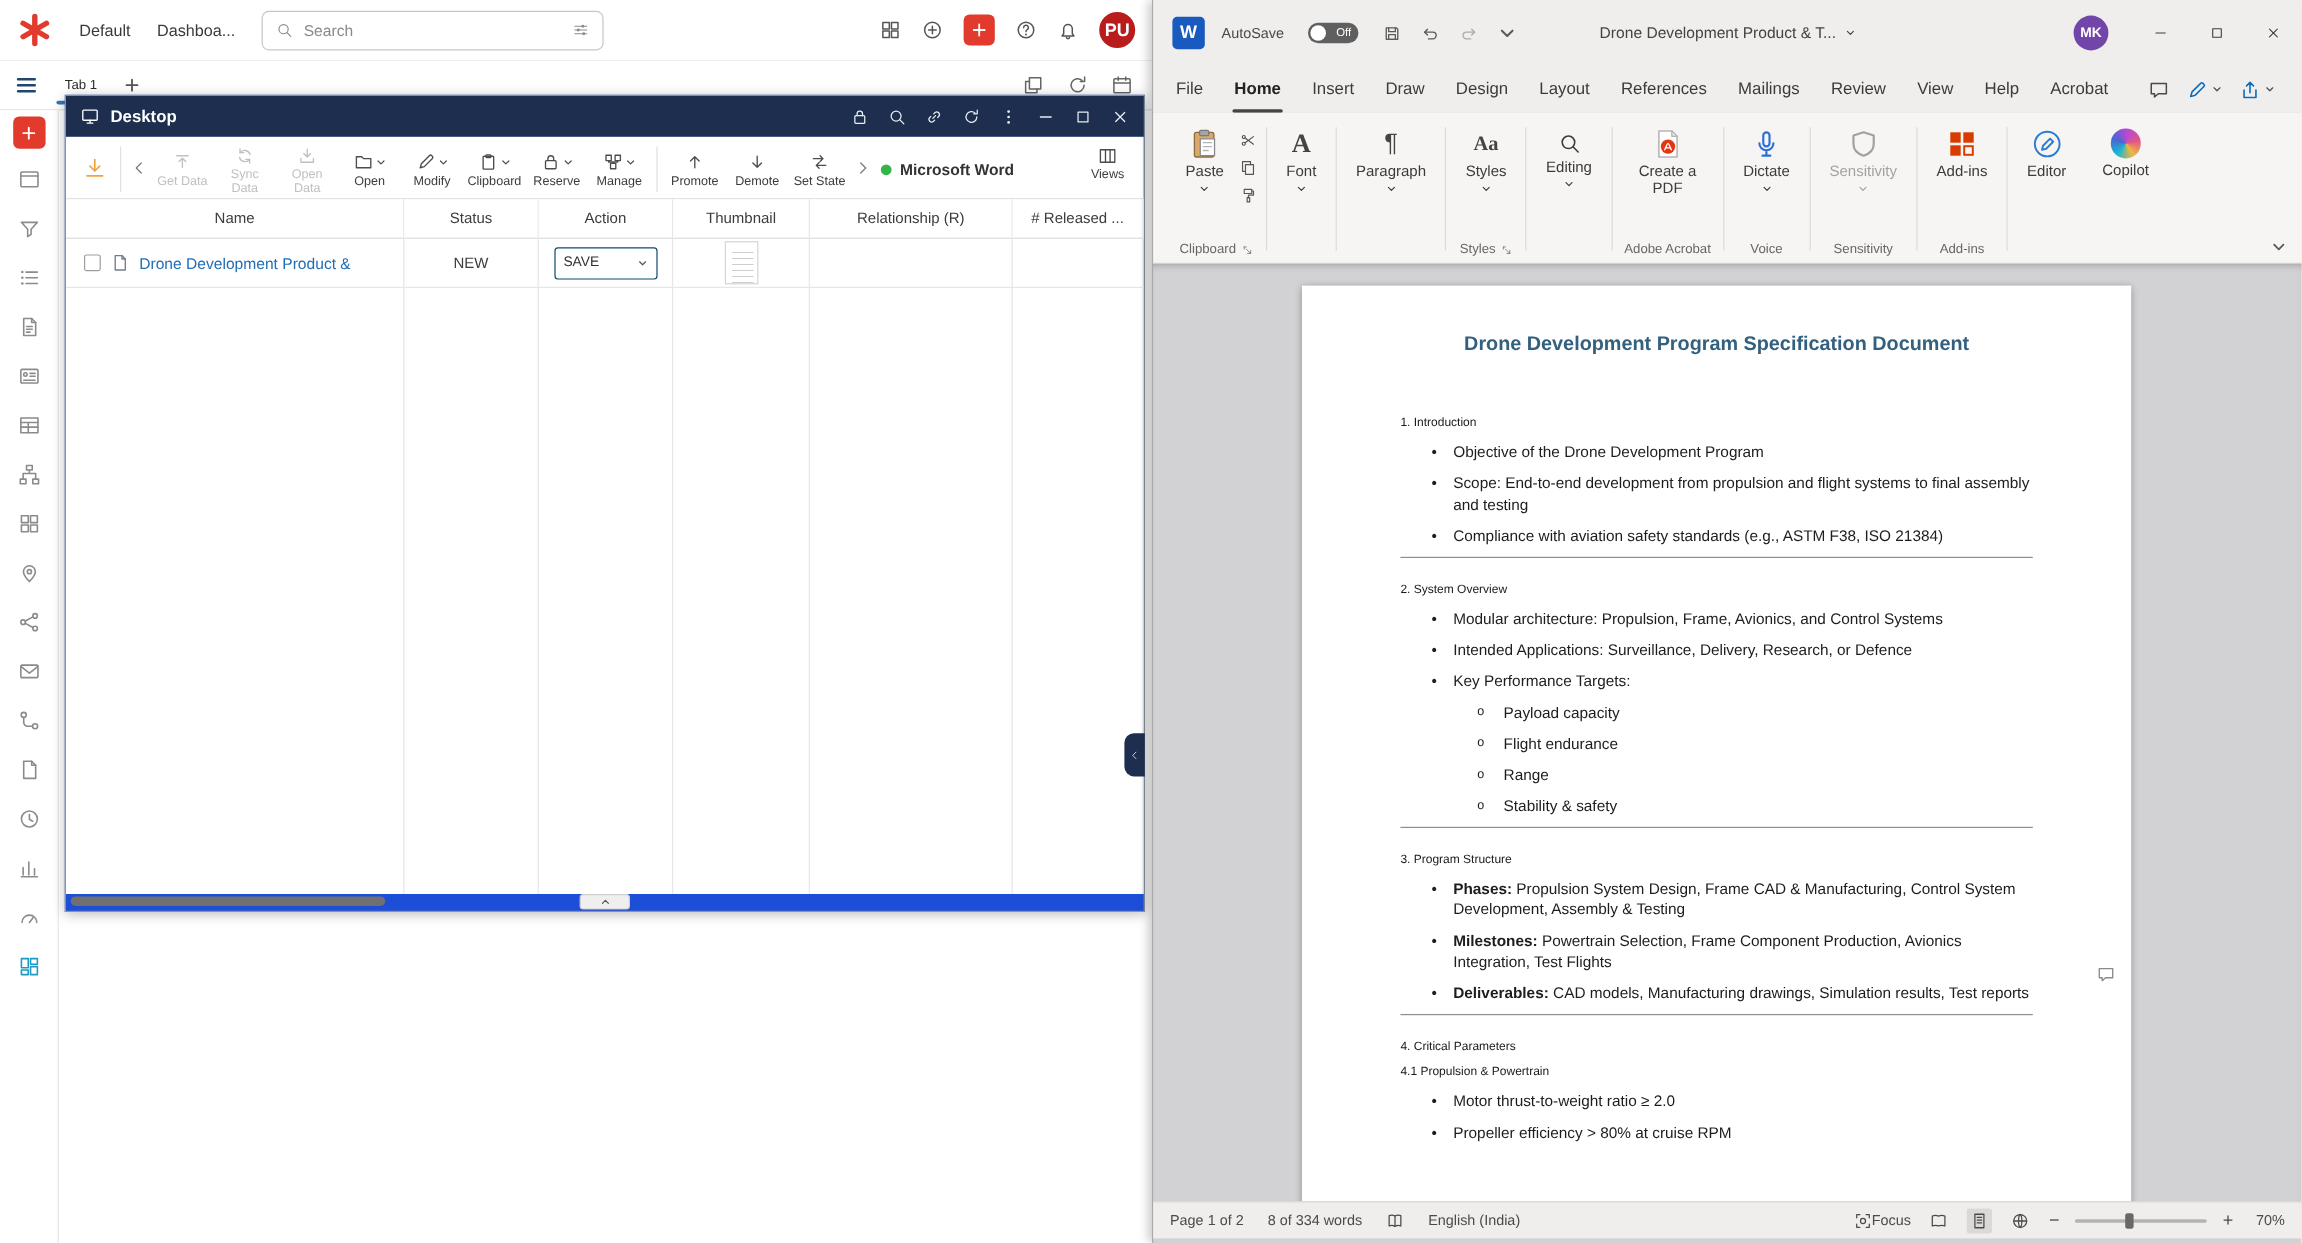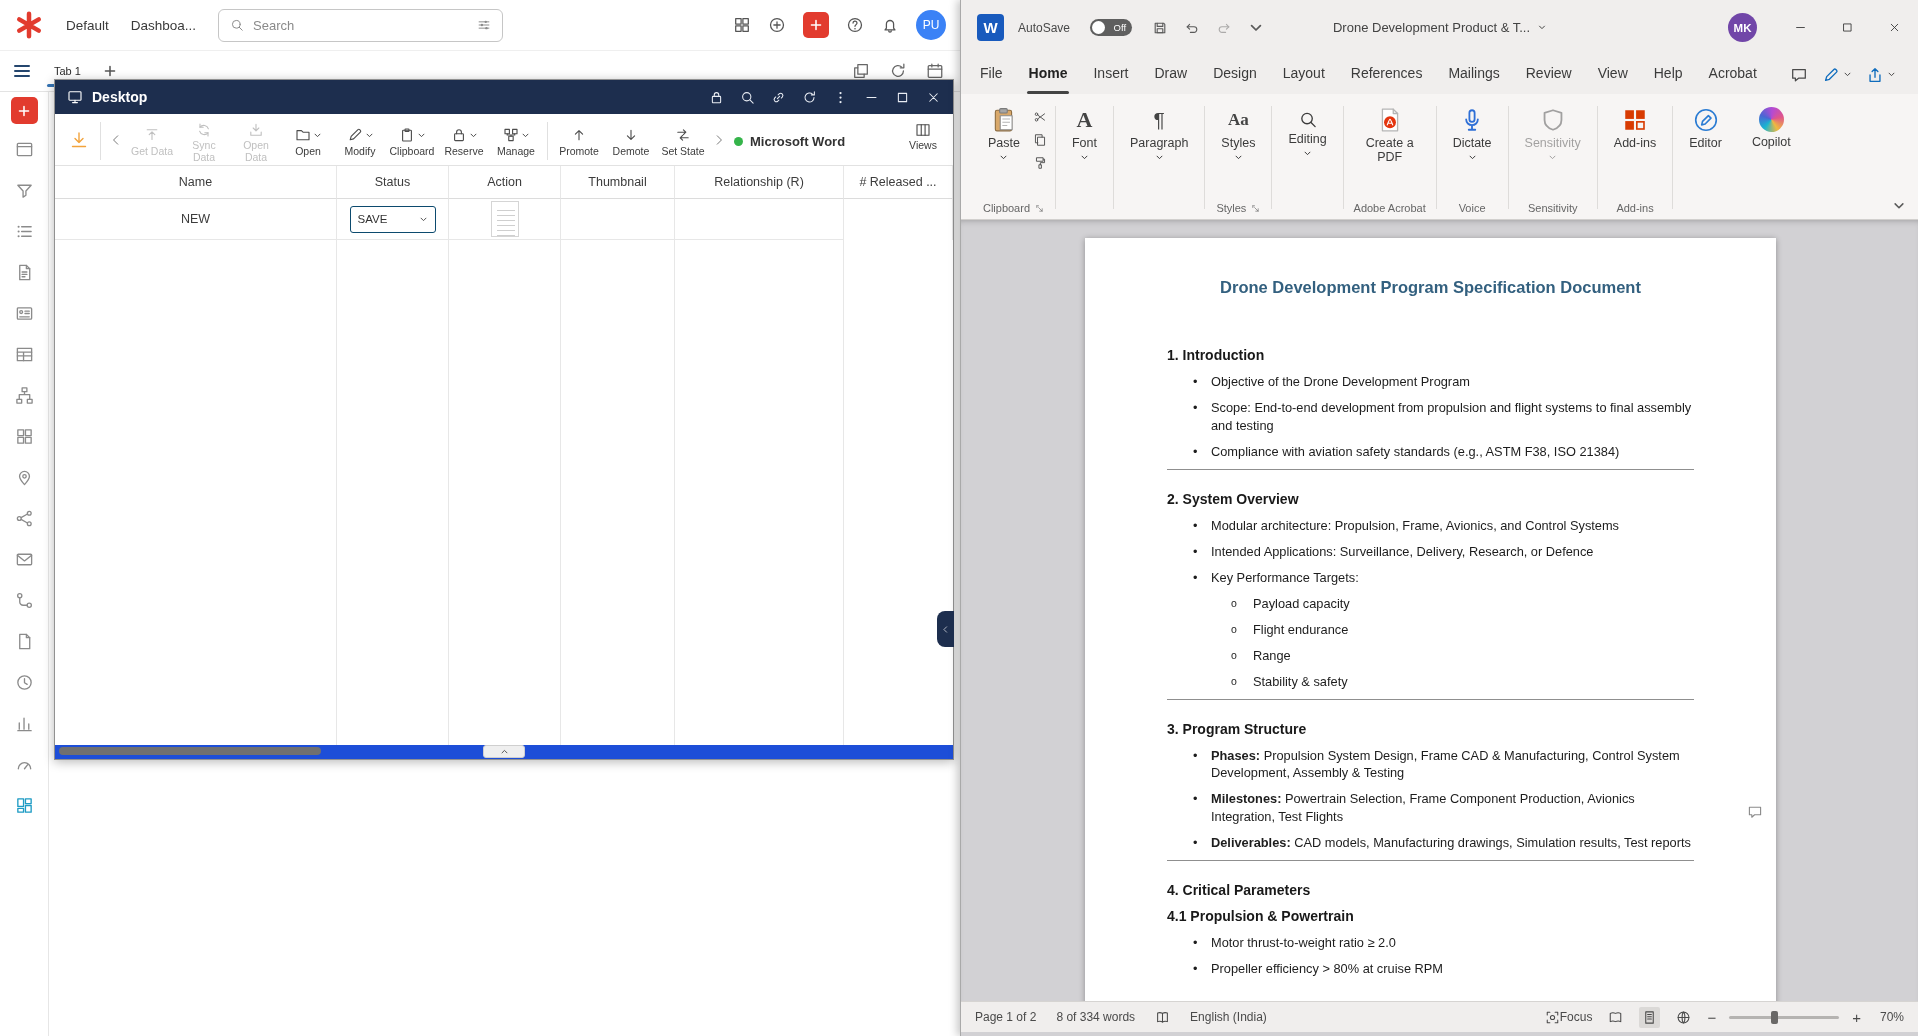--- a/index.html
+++ b/index.html
@@ -12,21 +12,21 @@
 
 
 #left-app{position:absolute;left:0;top:0;width:960px;height:1036px;background:#fff}
 .lt-topbar{position:absolute;top:0;left:0;right:0;height:51px;display:flex;align-items:center;padding:0 14px;gap:22px;border-bottom:1px solid #efefef;background:#fff}
 .aras-logo{width:30px;height:30px}
 .lt-dd{font-size:13.5px;color:#3a3a3a;cursor:pointer}
 .lt-search{width:285px;height:33px;border:1px solid #c6c6c6;border-radius:6px;display:flex;align-items:center;gap:9px;padding:0 11px;color:#8a8a8a;background:#fff}
 .lt-search .ph{flex:1;font-size:13px;color:#8a8a8a}
 .topicons{margin-left:auto;display:flex;align-items:center;gap:17px;color:#555}
 .red-plus{width:26px;height:26px;background:#e23b2e;border-radius:5px;color:#fff;display:flex;align-items:center;justify-content:center;cursor:pointer}
-.avatar{width:30px;height:30px;border-radius:50%;background:#3b82f6;color:#fff;font-size:12px;font-weight:normal;display:flex;align-items:center;justify-content:center;cursor:pointer}
+.avatar{width:30px;height:30px;border-radius:50%;background:#b91c1c;color:#fff;font-size:15px;font-weight:bold;display:flex;align-items:center;justify-content:center;cursor:pointer}
 .lt-tabrow{position:absolute;top:51px;left:0;right:0;height:41px;border-bottom:1px solid #e3e3e3;display:flex;align-items:center;padding:0 12px;gap:6px;background:#fff}
 .hamb{color:#24466e;width:20px;height:20px;cursor:pointer}
 .tab{font-size:11px;color:#2b2b2b;padding:10px 16px;position:relative;cursor:pointer}
 .tab.active::after{content:"";position:absolute;left:9px;right:9px;bottom:0;height:3px;background:#3574b5;border-radius:2px}
 .plus-tab{color:#555;width:14px;height:14px;cursor:pointer}
 .tabrow-icons{margin-left:auto;display:flex;gap:19px;color:#666;padding-right:4px}
 .tabrow-icons .ic{cursor:pointer}
 .lt-sidebar{position:absolute;top:92px;left:0;width:49px;bottom:0;border-right:1px solid #e6e6e6;display:flex;flex-direction:column;align-items:center;padding-top:5px;background:#fff}
 .sb-new{width:27px;height:27px;background:#e23b2e;border-radius:5px;color:#fff;display:flex;align-items:center;justify-content:center;margin-bottom:5px;cursor:pointer}
 .sb-item{width:49px;height:41px;display:flex;align-items:center;justify-content:center;color:#8b8b8b;cursor:pointer}
@@ -104,21 +104,21 @@
 .glyphA{font-family:"Liberation Serif",serif;font-size:22px;line-height:26px;font-weight:bold;color:#444}
 .glyphP{font-size:21px;line-height:26px;color:#444}
 .glyphAa{font-family:"Liberation Serif",serif;font-size:17px;line-height:26px;font-weight:bold;color:#444}
 .copilot-ic{width:25px;height:25px;border-radius:50%;background:conic-gradient(from 220deg,#19b5d1,#4a66d4,#b44ad4,#e0558a,#efb93f,#19b5d1)}
 .mic-blue{color:#2e6fd6}
 .ribbon-collapse{position:absolute;right:12px;bottom:6px;color:#5a5a5a;cursor:pointer}
 .w-canvas{position:absolute;top:220px;left:0;right:0;bottom:31px;background:#d2d1d4;overflow:hidden;box-shadow:inset 0 5px 7px -5px rgba(0,0,0,.3)}
 .w-page{position:absolute;left:124px;top:18px;width:691px;height:1150px;background:#fff;box-shadow:0 1px 6px rgba(0,0,0,.32)}
 .doc-inner{padding:0 82px;color:#1d1d1d}
 .doc-title{padding-top:40px;font-size:16.5px;font-weight:bold;color:#33607f;text-align:center;margin-bottom:50px}
-.doc-h{font-size:14px;font-weight:bold;margin:21px 0 10px;color:#191919}
+.doc-h{font-size:10px;font-weight:normal;margin:21px 0 10px;color:#191919}
 .doc-h.sub{margin-top:0}
 .li1{position:relative;padding-left:44px;font-size:12.8px;line-height:17.5px;margin-bottom:8.5px}
 .li1::before{content:"\2022";position:absolute;left:26px}
 .li2{position:relative;padding-left:86px;font-size:12.8px;line-height:17.5px;margin-bottom:8.5px}
 .li2::before{content:"o";position:absolute;left:64px;font-size:10.5px}
 .doc-hr{border-top:1px solid #8f8f8f;margin:4px 0 0}
 .margin-note{position:absolute;right:13px;top:566px;color:#8a8a8a;cursor:pointer}
 .w-statusbar{position:absolute;bottom:4px;left:0;right:0;height:31px;background:#f0eeed;border-top:1px solid #d6d4d2;display:flex;align-items:center;padding:0 14px;gap:20px;font-size:12px;color:#4a4a4a}
 .sb-itm{cursor:pointer;white-space:nowrap}
 .w-statusbar .ic{width:15px;height:15px;cursor:pointer}
@@ -635,20 +635,30 @@
         </button>
       </div>
 
       <div class="grid" id="grid">
           <div class="gcell hdr">Name</div>
           <div class="gcell hdr">Status</div>
           <div class="gcell hdr">Action</div>
           <div class="gcell hdr">Thumbnail</div>
           <div class="gcell hdr">Relationship (R)</div>
           <div class="gcell hdr"># Released ...</div>
+          <div class="gcell name-cell">
+            <span class="cb"></span>
+            <span class="ic ic-md doc-ic">
+              <svg viewBox="0 0 20 20" fill="none" stroke="currentColor" stroke-width="1.4" stroke-linecap="round" stroke-linejoin="round">
+                <path d="M5 2.5h7l3.5 3.5v11.5H5z"></path>
+                <path d="M12 2.5V6h3.5"></path>
+              </svg>
+            </span>
+            <a class="row-link">Drone Development Product &amp;</a>
+          </div>
           <div class="gcell">NEW</div>
           <div class="gcell">
             <span class="sel">
               <span>SAVE</span>
               <span class="ic ic-xs">
                 <svg viewBox="0 0 20 20" fill="none" stroke="currentColor" stroke-width="2.2" stroke-linecap="round" stroke-linejoin="round">
                   <path d="M4.5 7l5.5 5.5L15.5 7"></path>
                 </svg>
               </span>
             </span>

